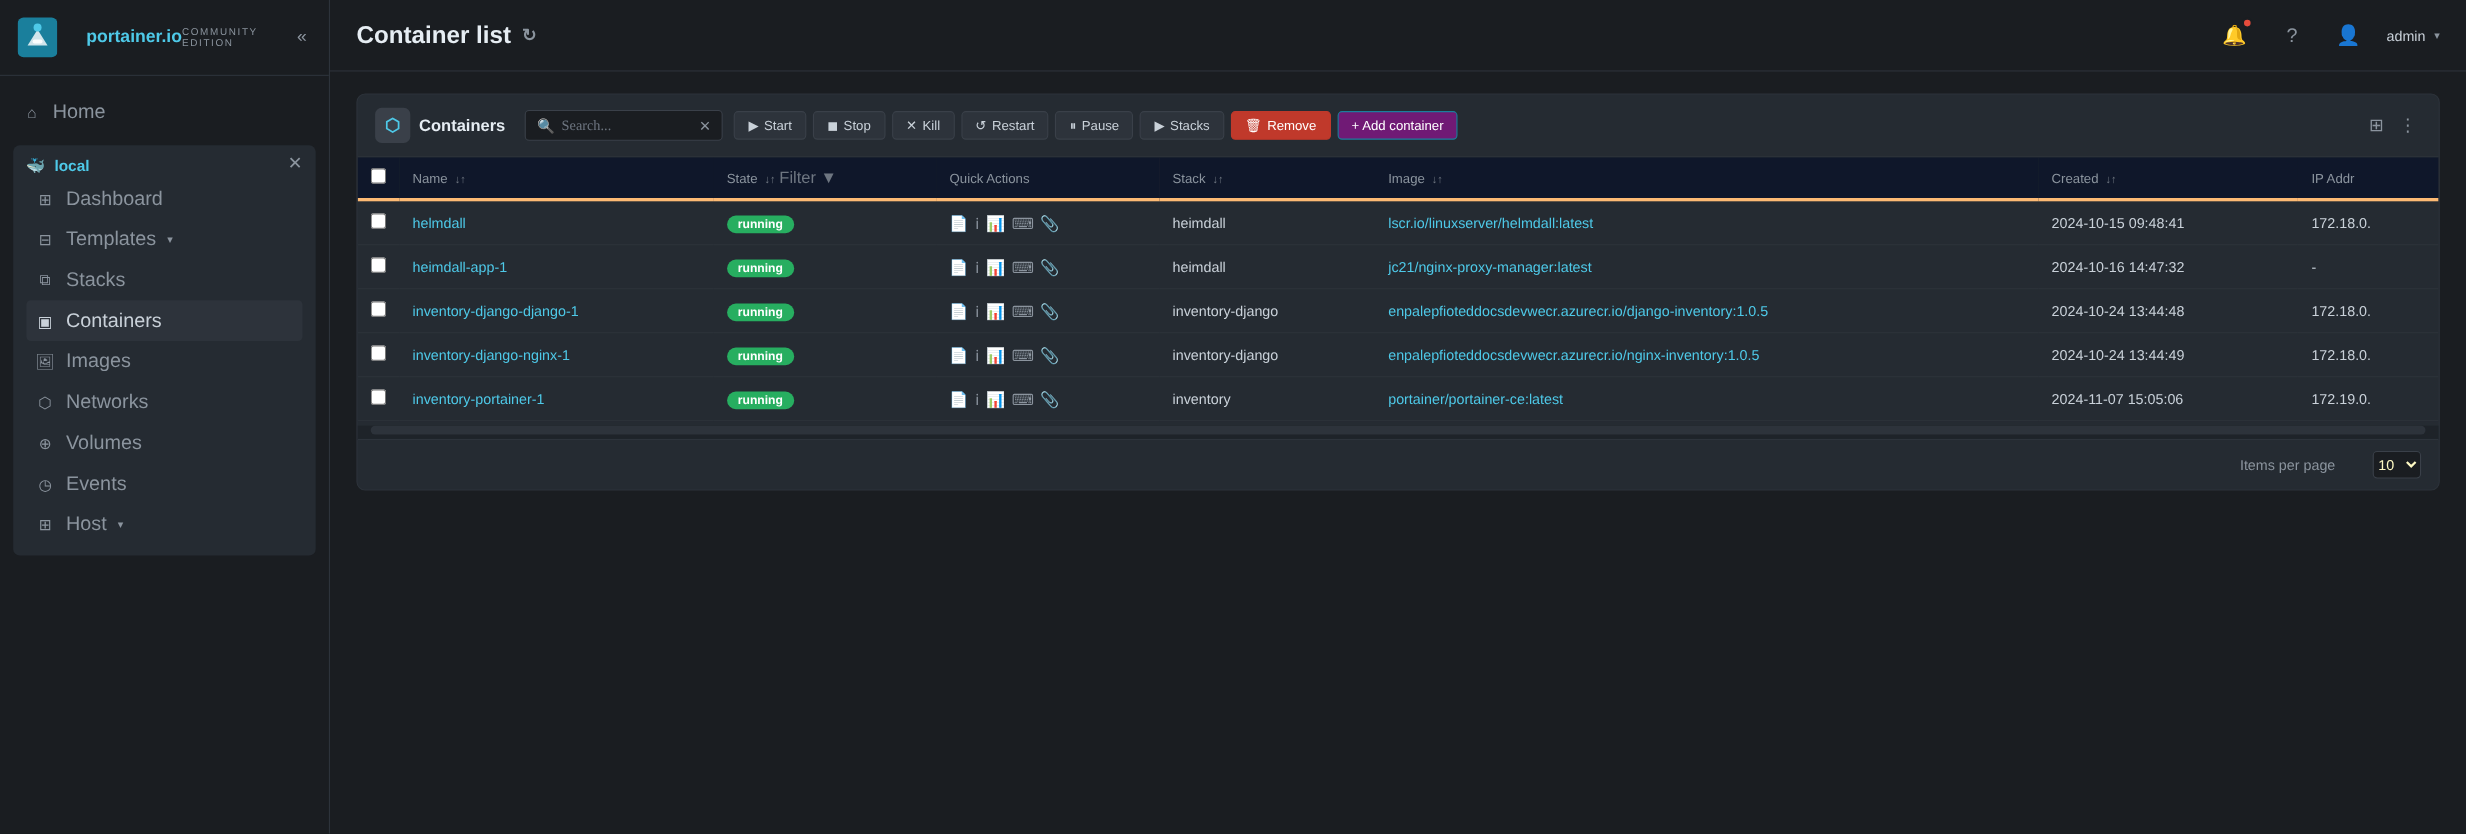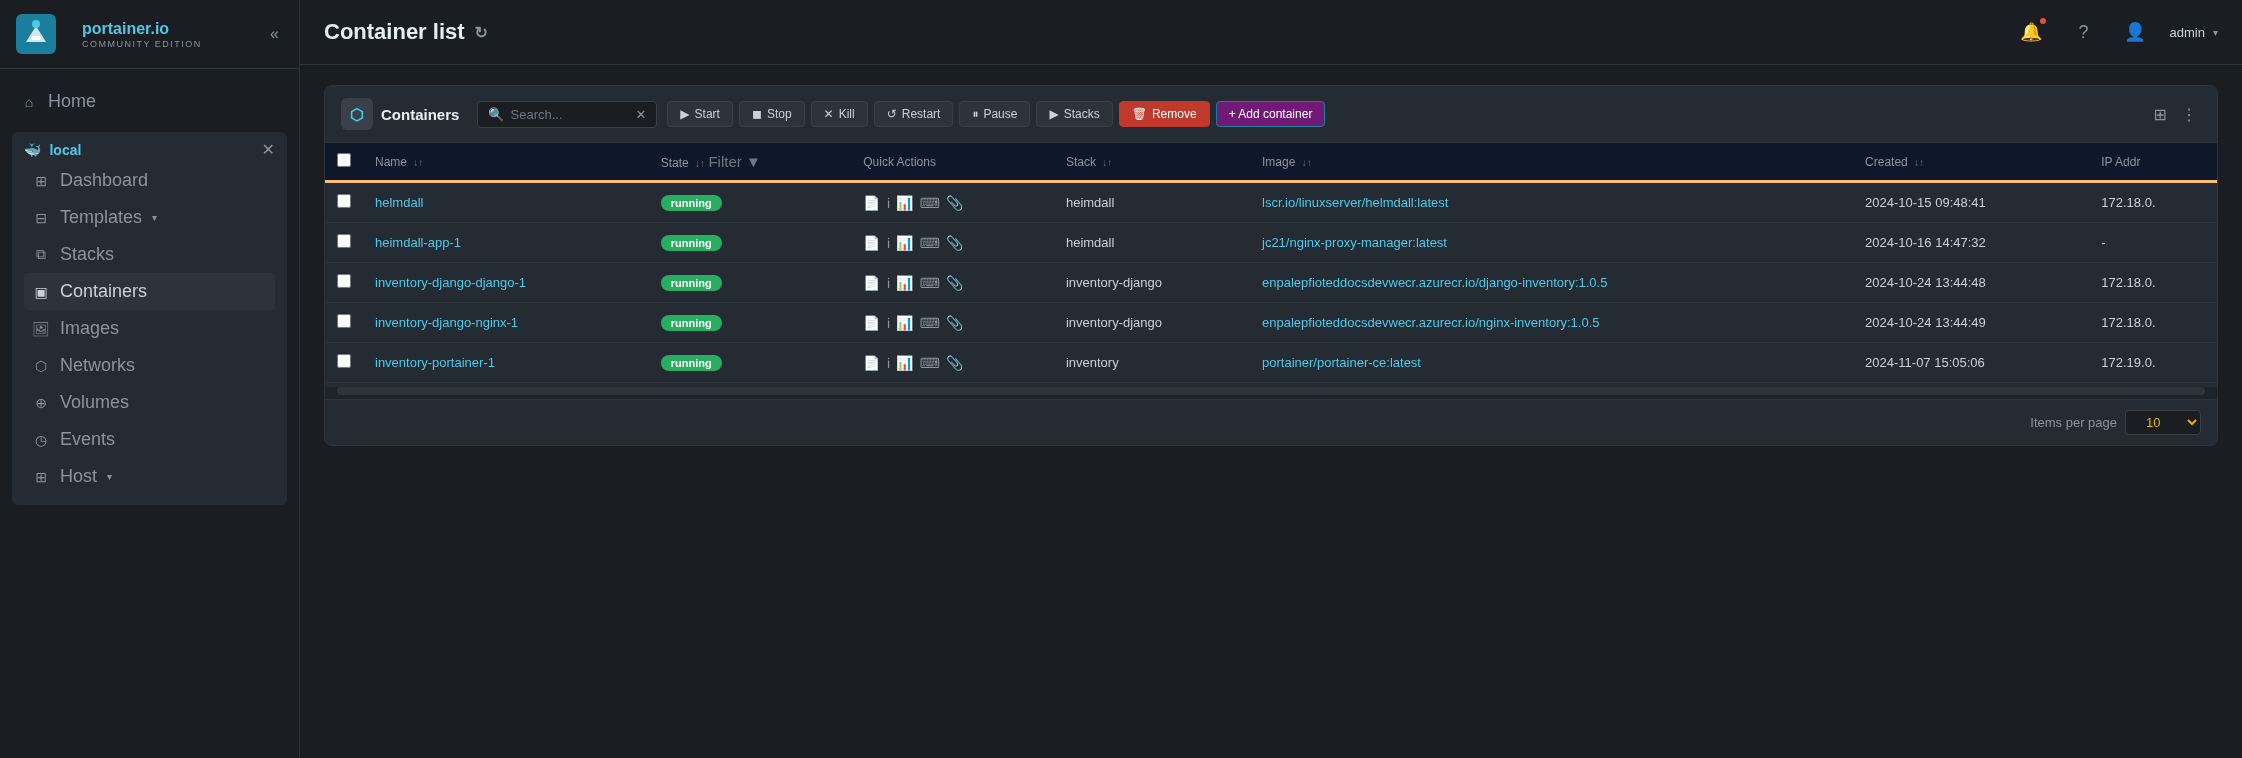--- a/index.html
+++ b/index.html
@@ -39,21 +39,21 @@
       gap: 10px;
     }
 
     .logo-icon {
       width: 40px;
       height: 40px;
     }
 
     .logo-text {
       display: flex;
-      flex-direction: column;
+      flex-direction: row;
       margin-left: 16px;
     }
 
     .logo-name {
       color: #4ec9e8;
       font-size: 16px;
       font-weight: 700;
       line-height: 1.2;
     }
 
@@ -289,20 +289,21 @@
       flex: 0 0 180px;
     }
 
     .search-box input {
       background: none;
       border: none;
       outline: none;
       color: #86efac;
       font-size: 13px;
       width: 100%;
+      font-family: Liberation Serif, serif;
     }
 
     .search-box input::placeholder {
       color: #6e7681;
     }
 
     .search-icon {
       color: #8b949e;
       font-size: 13px;
     }
@@ -462,25 +463,26 @@
       justify-content: flex-end;
       padding: 10px 16px;
       gap: 8px;
       font-size: 13px;
       color: #8b949e;
     }
 
     .pagination-bar select {
       background: #1a1d21;
       border: 1px solid #3a4049;
-      color: #eab308;
-      padding: 3px 16px;
+      color: #fef9c3;
+      padding: 3px 0;
       border-radius: 4px;
       font-size: 13px;
       cursor: pointer;
+      margin-left: 26px;
     }
 
     .table-wrapper {
       overflow-x: auto;
     }
   </style>
 </head>
 <body>
 
 <nav class="sidebar">

